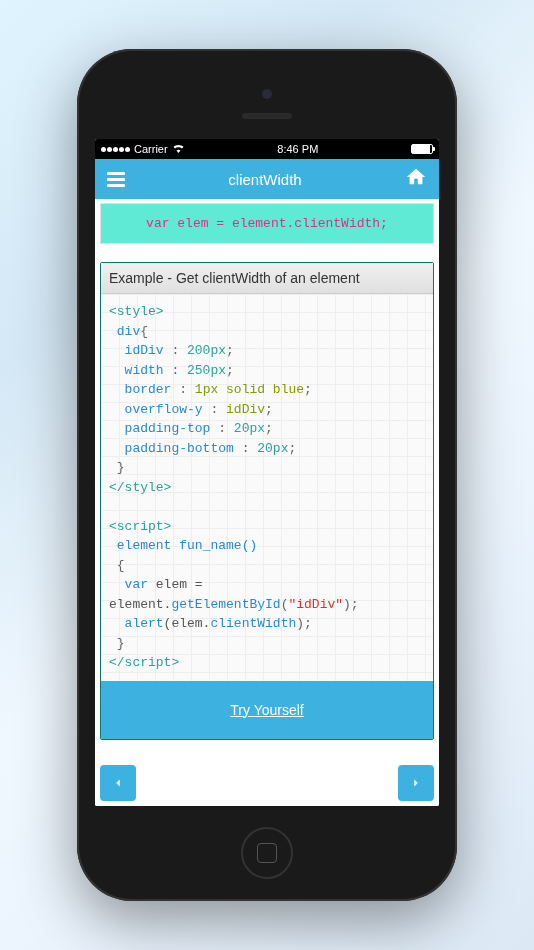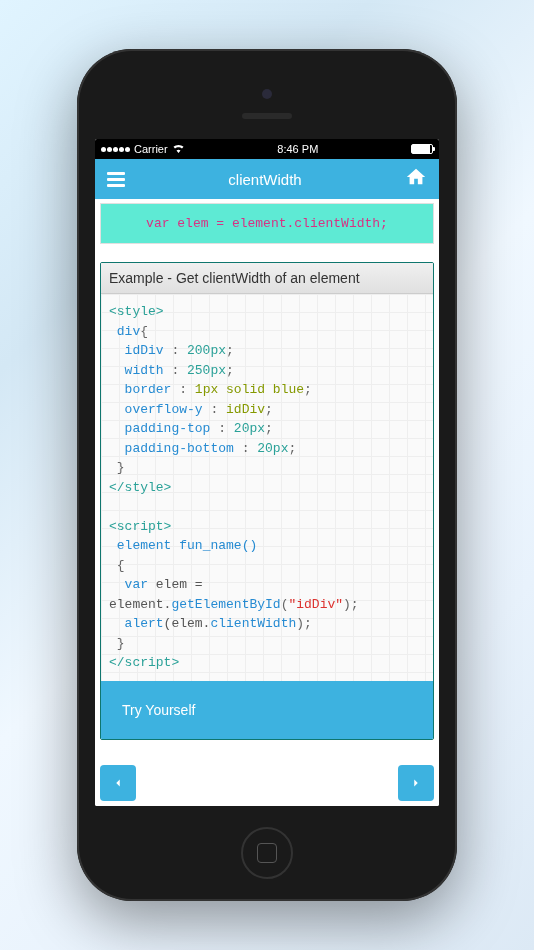--- a/index.html
+++ b/index.html
@@ -176,25 +176,26 @@
     .val { color: #859900; }
     .num { color: #2aa198; }
     .fn { color: #268bd2; }
     .str { color: #dc322f; }
     .kw2 { color: #268bd2; }
     .punc { color: #666; }
     .try-button {
       width: 100%;
       background: #3db2e0;
       color: #fff;
-      text-align: left;
+      text-align: center;
       padding: 21px;
       font-size: 14px;
       cursor: pointer;
       border: none;
+      text-decoration: underline;
     }
     .nav-arrows {
       position: absolute;
       bottom: 5px;
       left: 5px;
       right: 5px;
       display: flex;
       justify-content: space-between;
     }
     .nav-arrow-btn {

